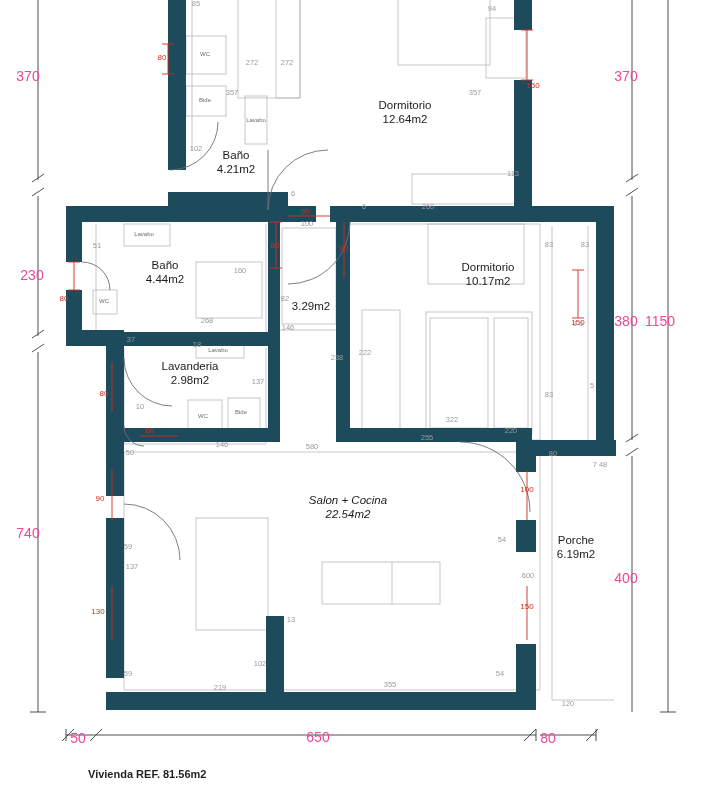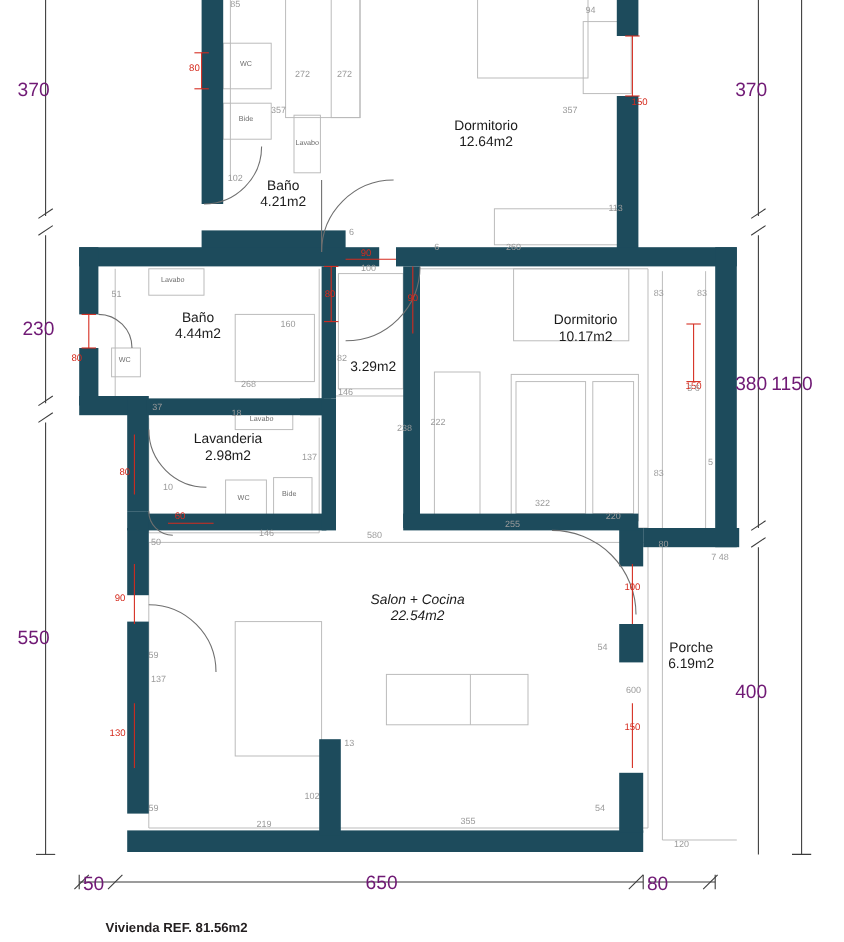--- a/index.html
+++ b/index.html
@@ -1,21 +1,21 @@
 <!DOCTYPE html>
 <html><head>
 <meta charset="utf-8">
 <style>
   html,body{margin:0;padding:0;background:#ffffff;}
   body{width:703px;height:785px;position:relative;overflow:hidden;
        font-family:"Liberation Sans",sans-serif;color:#231f20;}
   #plan{position:absolute;left:0;top:0;width:703px;height:785px;}
   .lbl{position:absolute;white-space:nowrap;}
   .room-name{font-size:11.5px;font-weight:400;color:#1b1b1b;text-align:center;line-height:14px;}
-  .dim-out{font-size:16px;color:#701a75;}
+  .dim-out{font-size:14px;color:#ec4899;}
   .dim-red{font-size:8px;color:#d52b1e;}
   .dim-gray{font-size:7.5px;color:#9b9b9b;}
   .fixture-lbl{font-size:6px;color:#6d6d6d;}
   .caption{position:absolute;left:88px;top:768px;font-size:11px;font-weight:bold;color:#231f20;}
 </style>
 </head>
 <body>
 
 <svg id="plan" viewBox="0 0 703 785">
 
@@ -223,21 +223,21 @@
     <div class="lbl room-name" style="left: 348px; top: 507px; transform: translate(-50%, -50%); font-style: italic;">
       <div>Salon + Cocina</div>
       <div>22.54m2</div>
     </div>
     <div class="lbl room-name" style="left: 576px; top: 547px; transform: translate(-50%, -50%);">
       <div>Porche</div>
       <div>6.19m2</div>
     </div>
     <div class="lbl dim-out" style="left: 28px; top: 76px; transform: translate(-50%, -50%);">370</div>
     <div class="lbl dim-out" style="left: 32px; top: 275px; transform: translate(-50%, -50%);">230</div>
-    <div class="lbl dim-out" style="left: 28px; top: 533px; transform: translate(-50%, -50%);">550</div>
+    <div class="lbl dim-out" style="left: 28px; top: 533px; transform: translate(-50%, -50%);">740</div>
     <div class="lbl dim-out" style="left: 626px; top: 76px; transform: translate(-50%, -50%);">370</div>
     <div class="lbl dim-out" style="left: 626px; top: 321px; transform: translate(-50%, -50%);">380</div>
     <div class="lbl dim-out" style="left: 626px; top: 578px; transform: translate(-50%, -50%);">400</div>
     <div class="lbl dim-out" style="left: 660px; top: 321px; transform: translate(-50%, -50%);">1150</div>
     <div class="lbl dim-out" style="left: 78px; top: 738px; transform: translate(-50%, -50%);">50</div>
     <div class="lbl dim-out" style="left: 318px; top: 737px; transform: translate(-50%, -50%);">650</div>
     <div class="lbl dim-out" style="left: 548px; top: 738px; transform: translate(-50%, -50%);">80</div>
     <div class="lbl dim-red" style="left: 162px; top: 57px; transform: translate(-50%, -50%);">80</div>
     <div class="lbl dim-red" style="left: 533px; top: 85px; transform: translate(-50%, -50%);">150</div>
     <div class="lbl dim-red" style="left: 275px; top: 245px; transform: translate(-50%, -50%);">80</div>

